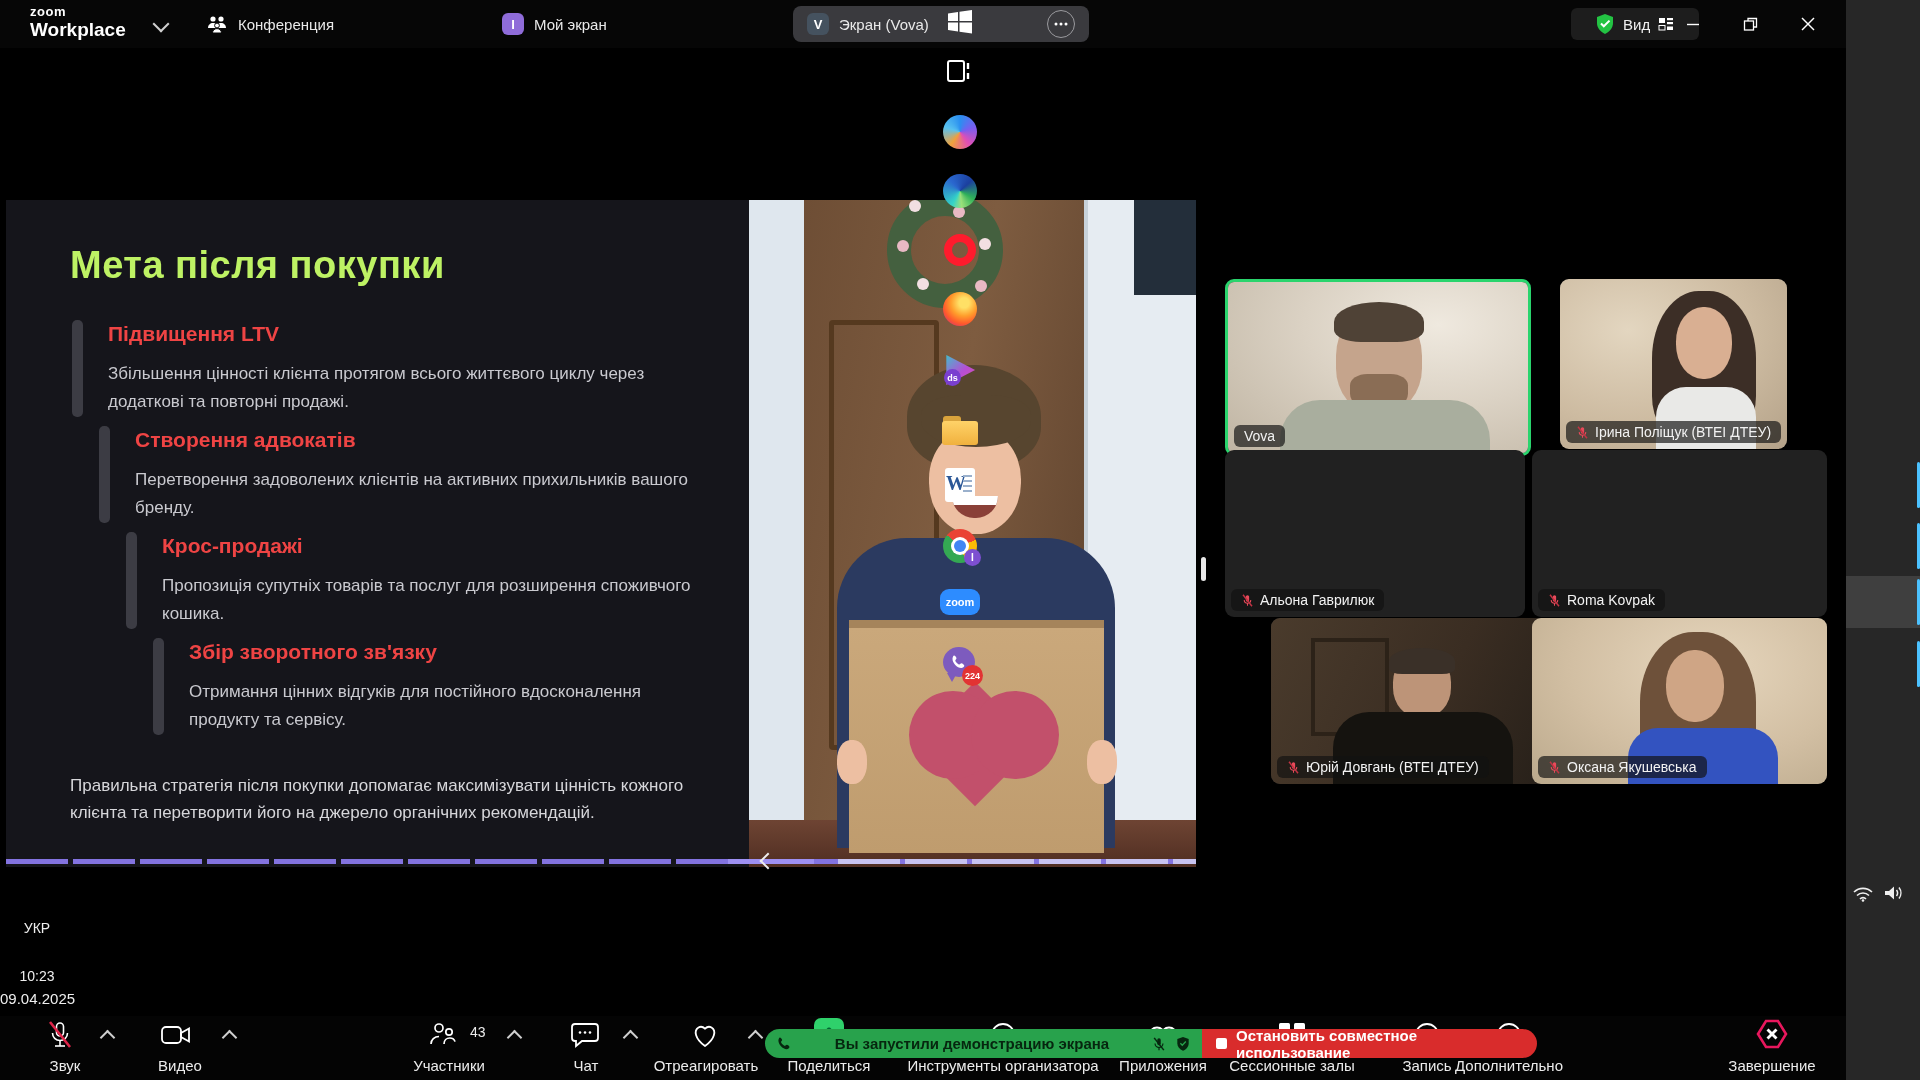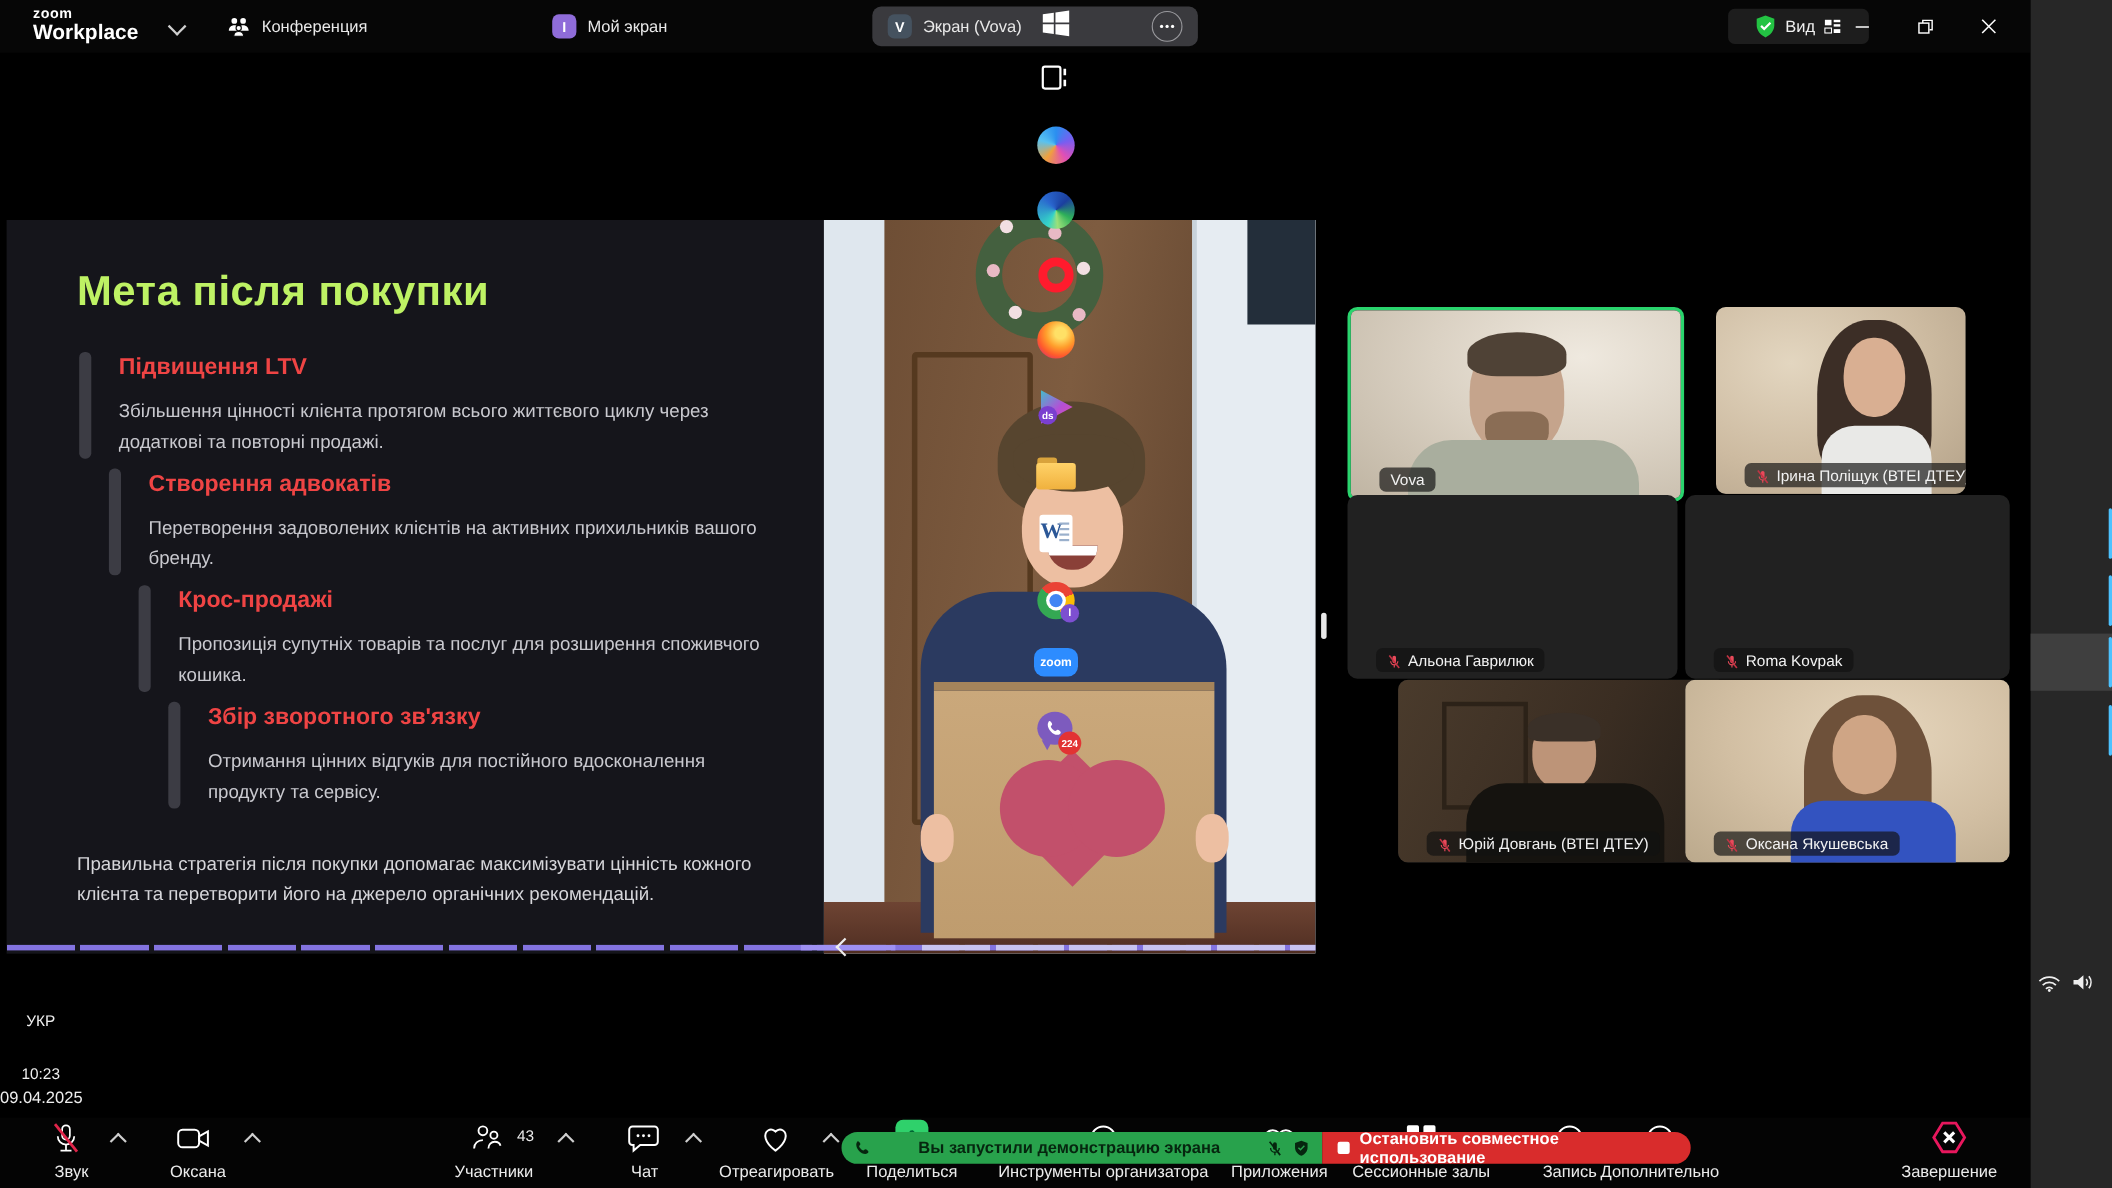--- a/index.html
+++ b/index.html
@@ -35,21 +35,21 @@
   .p-light{position:absolute;top:0;bottom:0;left:832px;width:358px;background:repeating-linear-gradient(90deg,#c8c3f0 0 62px,transparent 62px 67px);}
 
   
   .photo{position:absolute;left:743px;top:0;width:447px;height:667px;overflow:hidden;background:linear-gradient(#b8c4cc,#cfd6da);}
   .ph{position:absolute;}
 
   
   .tile{position:absolute;border-radius:9px;overflow:hidden;background:#222;}
   .tile.speaking{border:3px solid #2ad46d;}
   .nameplate{position:absolute;left:6px;bottom:6px;background:rgba(18,18,18,.68);border-radius:6px;
-             padding:3px 10px;font-size:14px;color:#f2f2f2;display:flex;align-items:flex-end;gap:6px;white-space:nowrap;margin-left:20px;}
+             padding:3px 10px;font-size:14px;color:#f2f2f2;display:flex;align-items:center;gap:6px;white-space:nowrap;}
   .v{position:absolute;}
 
   
   .toolbar{position:absolute;left:0;top:1016px;width:1846px;height:64px;background:#040404;}
   .tb-icon{position:absolute;top:1020px;transform:translateX(-50%);}
   .tb-label{position:absolute;top:1057px;transform:translateX(-50%);font-size:15px;color:#ececec;white-space:nowrap;}
   .tb-chev{position:absolute;top:1032px;width:9px;height:9px;border-left:2px solid #cfcfcf;border-top:2px solid #cfcfcf;transform:rotate(45deg);}
   .count{position:absolute;top:1024px;font-size:14px;color:#ececec;}
   .banner{position:absolute;top:1029px;height:29px;display:flex;align-items:center;z-index:6;box-sizing:border-box;}
   .banner.green{left:765px;width:437px;background:#28a24c;border-radius:15px 0 0 15px;color:#06260f;font-weight:bold;font-size:15px;gap:10px;padding:0 12px;}
@@ -300,21 +300,21 @@
   <div class="tb-chev" style="left:102px;"></div>
   <div class="tb-label" style="left:65px;">Звук</div>
 
   <div class="tb-icon" style="left:176px;">
     <svg width="34" height="30" viewBox="0 0 34 30">
       <rect x="3" y="7" width="19" height="16" rx="4" fill="none" stroke="#fff" stroke-width="1.8"></rect>
       <path d="M22 13l8-4.5v13L22 17z" fill="none" stroke="#fff" stroke-width="1.8"></path>
     </svg>
   </div>
   <div class="tb-chev" style="left:224px;"></div>
-  <div class="tb-label" style="left:180px;">Оксана</div>
+  <div class="tb-label" style="left:180px;">Видео</div>
 
   <div class="tb-icon" style="left:443px;">
     <svg width="32" height="30" viewBox="0 0 32 30">
       <circle cx="12" cy="8" r="4" fill="none" stroke="#fff" stroke-width="1.7"></circle>
       <path d="M4 24c0-4.5 3.5-7.5 8-7.5" fill="none" stroke="#fff" stroke-width="1.7"></path>
       <circle cx="22" cy="12" r="3.2" fill="none" stroke="#fff" stroke-width="1.7"></circle>
       <path d="M17 24c0-3.6 2.6-6 5.8-6 2.4 0 4.6 1.4 5.2 3.6" fill="none" stroke="#fff" stroke-width="1.7"></path>
     </svg>
   </div>
   <div class="count" style="left:470px;">43</div>

